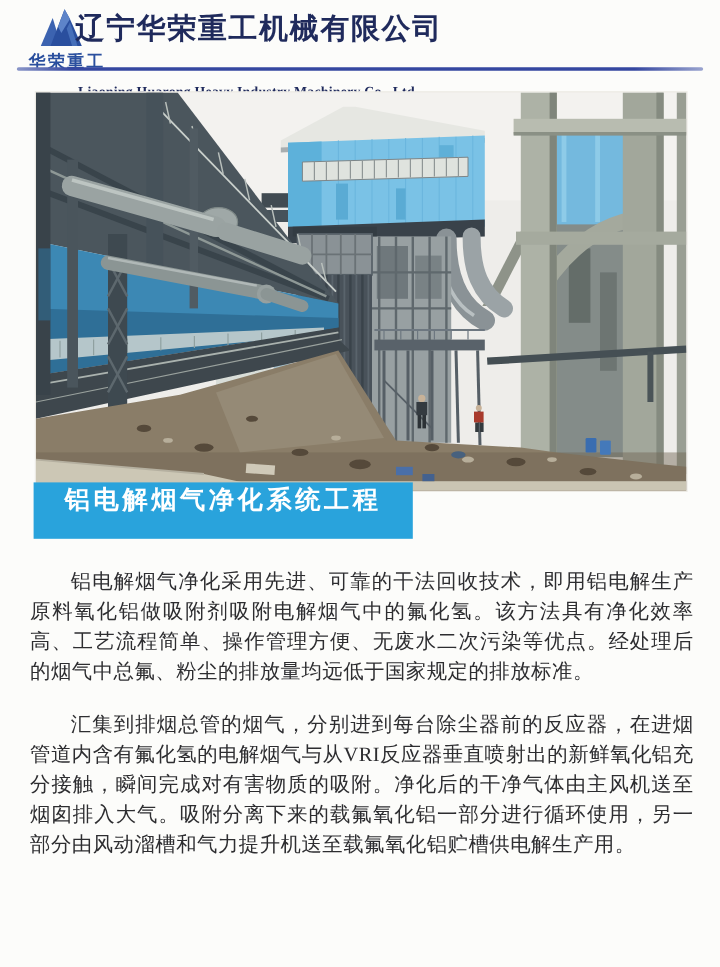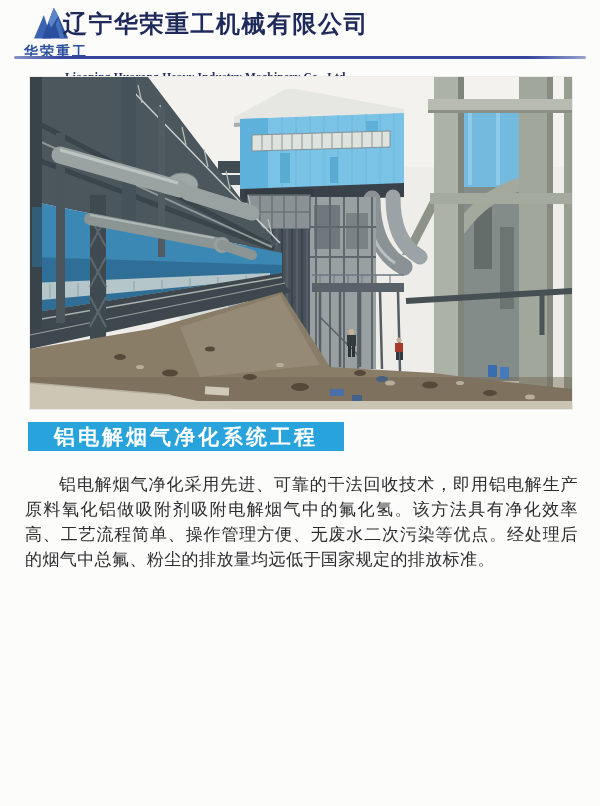--- a/index.html
+++ b/index.html
@@ -29,21 +29,21 @@
     border-radius:2px;
   }
   
   .photo{
     position:absolute;left:30px;top:77px;width:542px;height:332px;
     background:#eeedea;box-shadow:0 0 0 1px #eceae4;
   }
   .photo svg{display:block;width:100%;height:100%;}
   
   .banner{
-    position:absolute;left:28px;top:422px;height:29px;
+    position:absolute;left:28px;top:402px;height:47px;
     background:#29a3dc;color:#ffffff;
     font-family:"Liberation Sans",sans-serif;font-weight:bold;
     font-size:21px;letter-spacing:3px;line-height:29px;
     padding:0 26px;white-space:nowrap;
   }
   
   .body-text{
     position:absolute;left:25px;top:472px;width:553px;
     font-size:17px;line-height:25px;color:#2d2d30;
     text-align:justify;
@@ -299,15 +299,16 @@
 
       <rect x="458" y="288" width="9" height="12" rx="1" fill="#3a6db0"></rect>
       <rect x="470" y="290" width="9" height="12" rx="1" fill="#4479ba"></rect>
     </svg>
   </div>
 
   <div class="banner">铝电解烟气净化系统工程</div>
 
   <div class="body-text">
     <p>铝电解烟气净化采用先进、可靠的干法回收技术，即用铝电解生产原料氧化铝做吸附剂吸附电解烟气中的氟化氢。该方法具有净化效率高、工艺流程简单、操作管理方便、无废水二次污染等优点。经处理后的烟气中总氟、粉尘的排放量均远低于国家规定的排放标准。</p>
+    <p>汇集到排烟总管的烟气，分别进到每台除尘器前的反应器，在进烟管道内含有氟化氢的电解烟气与从VRI反应器垂直喷射出的新鲜氧化铝充分接触，瞬间完成对有害物质的吸附。净化后的干净气体由主风机送至烟囱排入大气。吸附分离下来的载氟氧化铝一部分进行循环使用，另一部分由风动溜槽和气力提升机送至载氟氧化铝贮槽供电解生产用。</p>
   </div>
 
 </div>
 
 </body></html>

